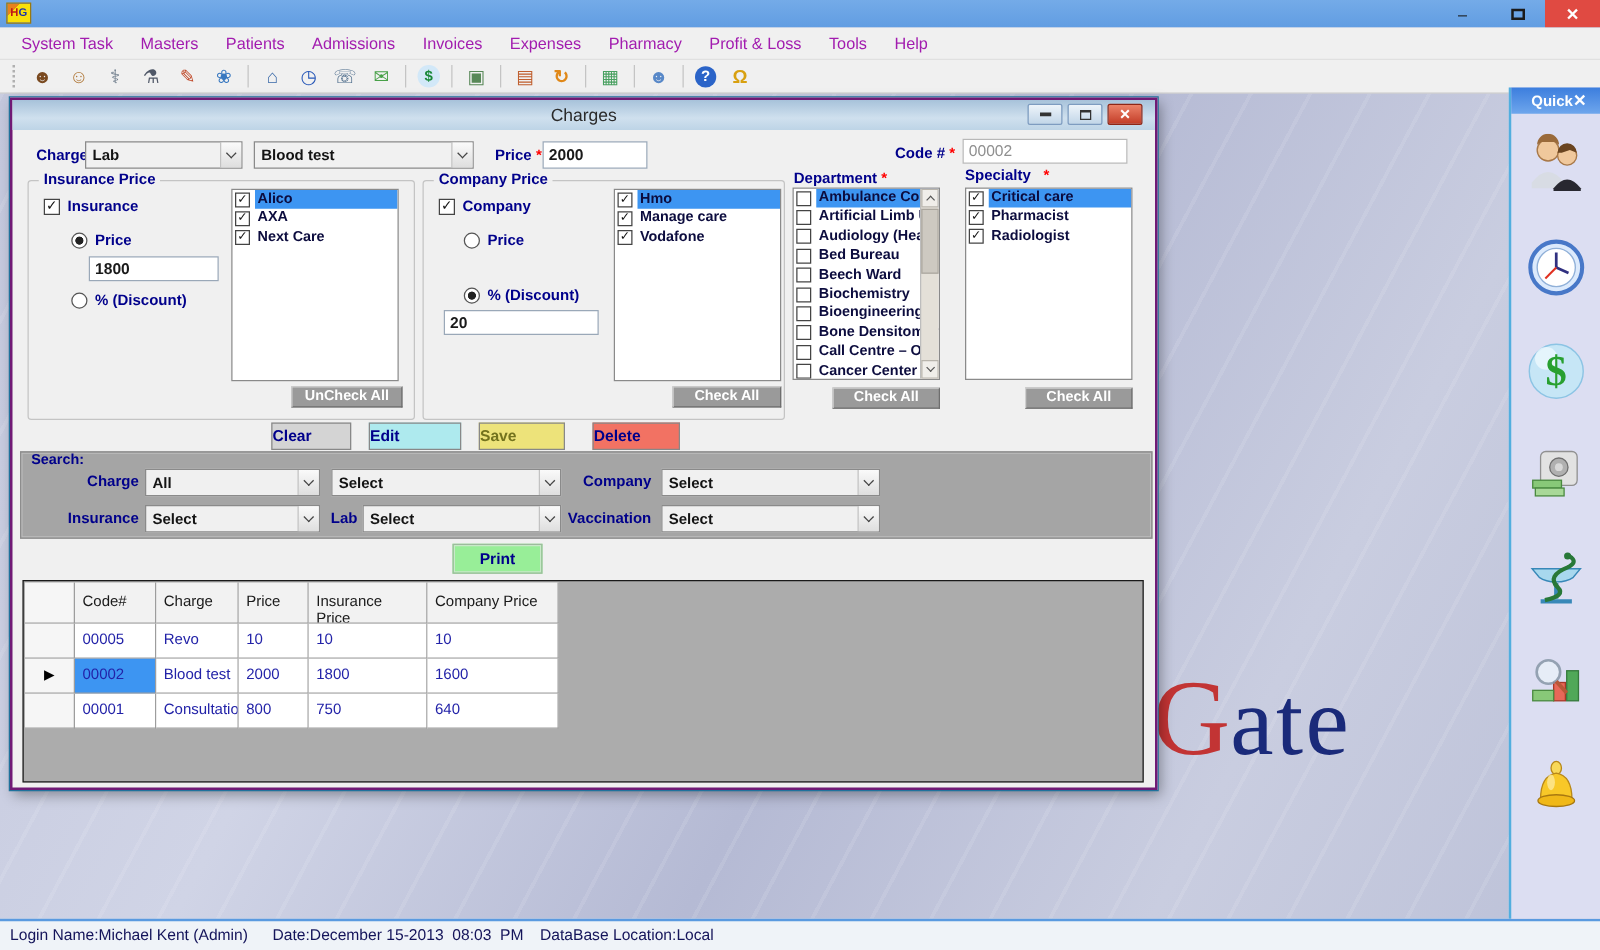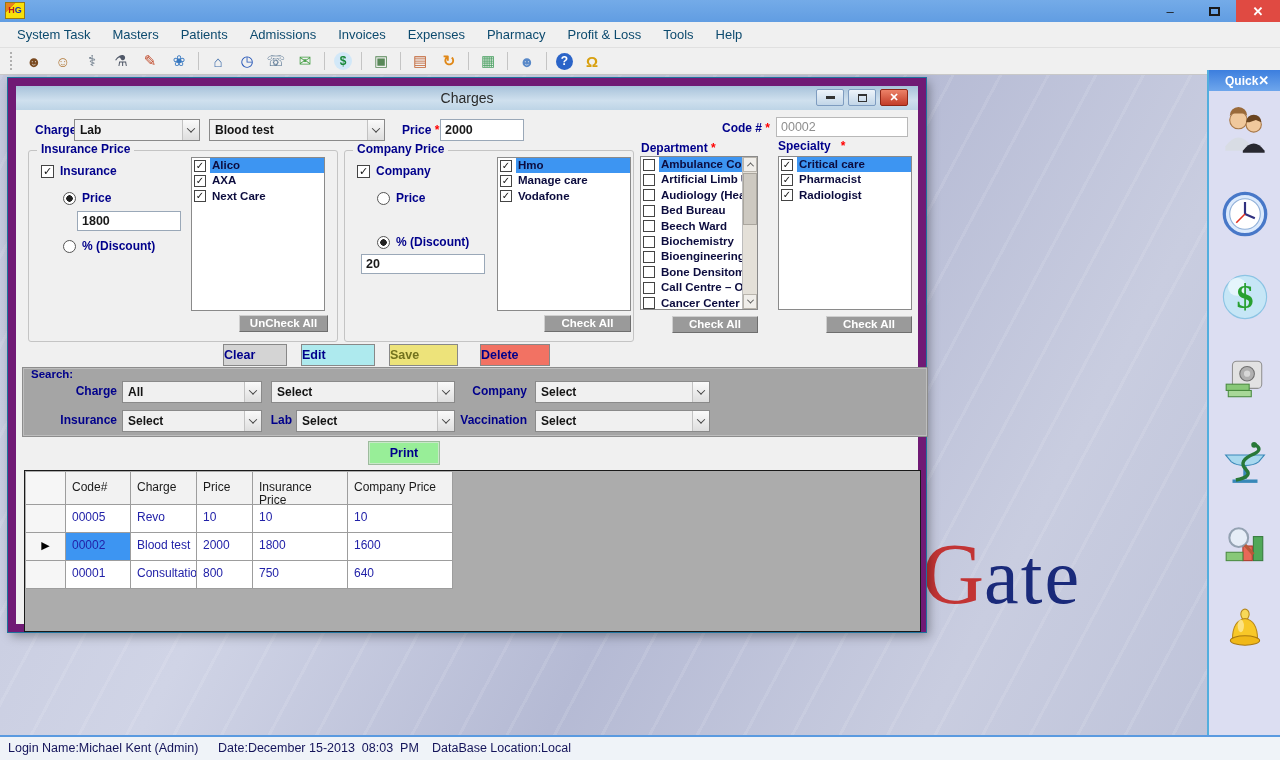--- a/index.html
+++ b/index.html
@@ -10,21 +10,21 @@
   .titlebar { position:absolute; left:0; top:0; width:1280px; height:22px; background:linear-gradient(#74abe8,#619de2); display:flex; align-items:center; }
   .hg-logo { position:absolute; left:5px; top:2px; width:20px; height:17px; background:linear-gradient(135deg,#e8821c 30%,#f8e00a 30%); border:1px solid #9a7a10; font-size:9px; font-weight:bold; text-align:center; line-height:15px; }
   .hg-logo .h { color:#c01818; } .hg-logo .g { color:#1830b0; }
   .win-title { position:absolute; left:0; right:0; text-align:center; font-size:15px; color:#15152e; }
   .win-controls { position:absolute; right:0; top:0; height:22px; display:flex; }
   .wc-btn { width:44px; height:22px; display:flex; align-items:center; justify-content:center; color:#1a1a1a; font-size:13px; }
   .wc-btn.close { background:#e04a42; color:#fff; font-weight:bold; }
   .restore-glyph { width:11px; height:9px; border:2px solid #1a1a1a; }
 
   .menubar { position:absolute; left:0; top:22px; width:1280px; height:26px; background:#f0f0f0; border-bottom:1px solid #e0e0e0; display:flex; align-items:center; padding-left:6px; }
-  .menu-item { padding:0 11px; font-size:13px; color:#0c4a6e; line-height:26px; }
+  .menu-item { padding:0 11px; font-size:13px; color:#a21caf; line-height:26px; }
 
   .toolbar { position:absolute; left:0; top:48px; width:1280px; height:27px; background:#f0f0f0; border-bottom:1px solid #c8c8c8; display:flex; align-items:center; padding-left:10px; gap:9px; }
   .tb-grip { width:3px; height:18px; border-left:2px dotted #b0b0b0; margin-right:2px; }
   .tb-icon { width:20px; height:20px; display:flex; align-items:center; justify-content:center; font-size:15px; }
   .tb-sep { width:1px; height:18px; background:#c4c4c4; }
   .tb-icon.circle-bg { background:#d2e8f8; border-radius:50%; font-size:12px; font-weight:bold; width:18px; height:18px; }
   .tb-icon.help-bg { background:#2b64c8; border-radius:50%; color:#fff !important; font-size:12px; font-weight:bold; width:17px; height:17px; }
 
   
   .desktop { position:absolute; left:0; top:75px; width:1280px; height:660px;
@@ -42,21 +42,21 @@
   .sb-close { color:#fff; font-size:13px; font-weight:bold; }
   .sb-icons { display:flex; flex-direction:column; align-items:center; padding-top:14px; gap:31px; }
   .sb-icon { width:52px; height:52px; display:flex; align-items:center; justify-content:center; }
 
   
   .statusbar { position:absolute; left:0; bottom:0; width:1280px; height:25px; background:#eff3f8; border-top:2px solid #5a9ae0; }
   .statusbar span { position:absolute; top:4px; font-size:12.5px; color:#14145a; white-space:pre; }
   .st-login { left:8px; } .st-date { left:218px; } .st-db { left:432px; }
 
   
-  .dialog { position:absolute; left:8px; top:78px; width:918px; height:554px; background:#f0f0f0; border:8px solid #701a75; box-shadow:0 0 0 1px #1f729c, 3px 4px 10px rgba(0,0,0,.35); z-index:2; }
+  .dialog { position:absolute; left:8px; top:78px; width:918px; height:554px; background:#f0f0f0; border:2px solid #701a75; box-shadow:0 0 0 1px #1f729c, 3px 4px 10px rgba(0,0,0,.35); z-index:2; }
   .dlg-titlebar { height:24px; background:linear-gradient(#a7c2da,#cfe0ee 60%,#bdd4e6); display:flex; align-items:center; justify-content:center; font-size:14px; color:#2a2a2a; position:relative; }
   .dlg-controls { position:absolute; right:10px; top:3px; display:flex; gap:4px; }
   .dlg-btn { width:28px; height:17px; border:1px solid #7e9cc0; border-radius:2px; background:linear-gradient(#eef4fa,#c2d6e8); display:flex; align-items:center; justify-content:center; }
   .dlg-btn .bar { width:9px; height:3px; background:#333; }
   .dlg-btn .box { width:9px; height:8px; border:1px solid #333; border-top-width:2px; }
   .dlg-btn.close { background:linear-gradient(#ec8268,#c33d28); border-color:#8e2616; color:#fff; font-size:11px; font-weight:bold; }
   .dlg-body { position:relative; height:528px; }
 
   .lbl { position:absolute; font-size:12px; font-weight:bold; color:#00008b; white-space:nowrap; }
   .req { color:#f00; font-weight:bold; }

